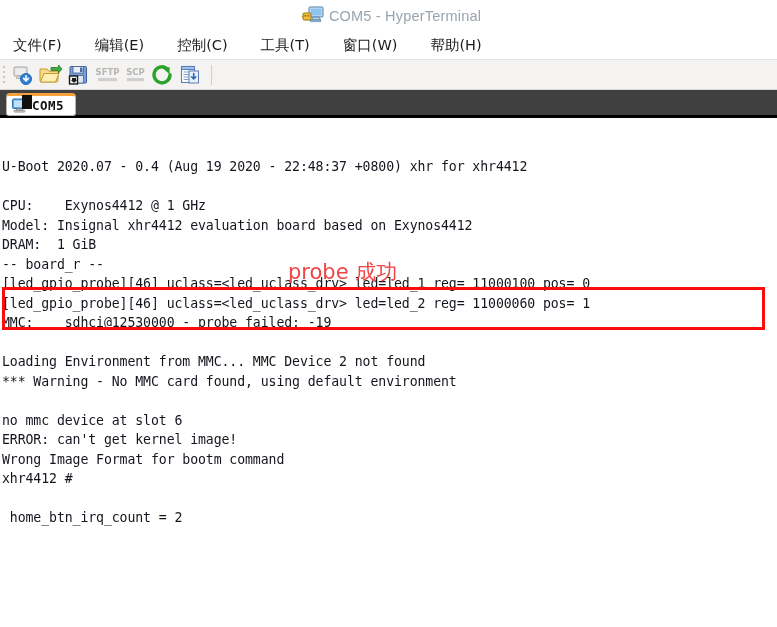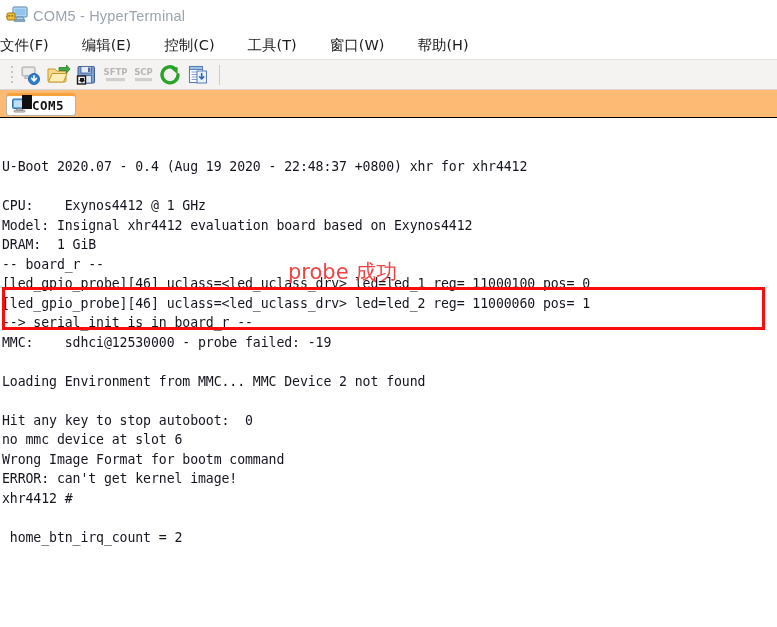--- a/index.html
+++ b/index.html
@@ -16,20 +16,21 @@
   }
 
   
   .titlebar {
     height: 31px;
     background: #ffffff;
     display: flex;
     align-items: center;
     padding-left: 6px;
     box-sizing: border-box;
+    justify-content: center;
   }
   .title-icon {
     width: 22px;
     height: 20px;
     position: relative;
     flex: 0 0 auto;
     margin-right: 5px;
   }
   .title-text {
     font-size: 14.5px;
@@ -37,39 +38,40 @@
     letter-spacing: 0.2px;
     font-family: "Liberation Sans", sans-serif;
   }
 
   
   .menubar {
     height: 29px;
     background: #ffffff;
     display: flex;
     align-items: center;
+    padding-left: 13px;
     box-sizing: border-box;
     border-bottom: 1px solid #e2e2e2;
   }
   .menu-item {
     font-size: 14.5px;
     color: #1b1b1b;
     margin-right: 33px;
     white-space: nowrap;
     cursor: default;
     font-family: "DejaVu Sans", sans-serif;
   }
 
   
   .toolbar {
     height: 30px;
     background: #f4f3f1;
     display: flex;
     align-items: center;
-    padding-left: 8px;
+    padding-left: 0;
     box-sizing: border-box;
     border-bottom: 1px solid #d8d6d2;
     position: relative;
   }
   .grip {
     width: 7px;
     height: 20px;
     display: flex;
     flex-direction: column;
     justify-content: center;
@@ -95,24 +97,24 @@
   .tbsep {
     width: 1px;
     height: 20px;
     background: #cfcdc9;
     margin: 0 5px;
   }
 
   
   .tabstrip {
     height: 28px;
-    background: #fdba74;
+    background: #404040;
     padding: 2px 0 0 6px;
     box-sizing: border-box;
-    border-bottom: 1px solid #000000;
+    border-bottom: 3px solid #000000;
   }
   .tab {
     display: inline-flex;
     align-items: center;
     height: 23px;
     background: #ffffff;
     border: 1px solid #b6b4b0;
     border-top: 3px solid #f7a23b;
     border-radius: 4px 4px 3px 3px;
     padding: 0 11px 0 4px;
@@ -310,28 +312,27 @@
   <div class="tline blank"></div>
   <div class="tline blank"></div>
   <div class="tline">U-Boot 2020.07 - 0.4 (Aug 19 2020 - 22:48:37 +0800) xhr for xhr4412</div>
   <div class="tline blank"></div>
   <div class="tline">CPU:    Exynos4412 @ 1 GHz</div>
   <div class="tline">Model: Insignal xhr4412 evaluation board based on Exynos4412</div>
   <div class="tline">DRAM:  1 GiB</div>
   <div class="tline">-- board_r --</div>
   <div class="tline">[led_gpio_probe][46] uclass=&lt;led_uclass_drv&gt; led=led_1 reg= 11000100 pos= 0</div>
   <div class="tline">[led_gpio_probe][46] uclass=&lt;led_uclass_drv&gt; led=led_2 reg= 11000060 pos= 1</div>
-  <div class="tline">--&gt; serial_init is in board_r --</div>
   <div class="tline">MMC:    sdhci@12530000 - probe failed: -19</div>
   <div class="tline blank"></div>
   <div class="tline">Loading Environment from MMC... MMC Device 2 not found</div>
-  <div class="tline blank"></div>
-  <div class="tline">Hit any key to stop autoboot:  0</div>
+  <div class="tline">*** Warning - No MMC card found, using default environment</div>
+  <div class="tline blank"></div>
   <div class="tline">no mmc device at slot 6</div>
+  <div class="tline">ERROR: can't get kernel image!</div>
   <div class="tline">Wrong Image Format for bootm command</div>
-  <div class="tline">ERROR: can't get kernel image!</div>
   <div class="tline">xhr4412 #</div>
   <div class="tline blank"></div>
   <div class="tline"> home_btn_irq_count = 2</div>
 </div>
 
 <div class="annot">probe 成功</div>
 <div class="redbox"></div>
 
 </body></html>

